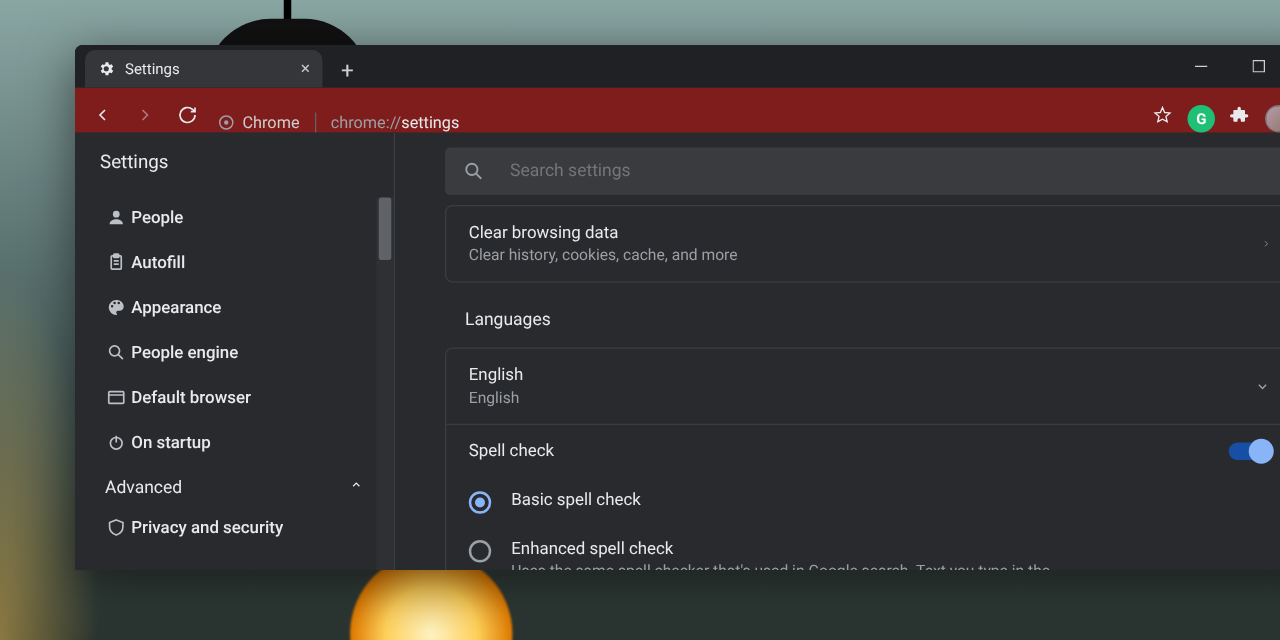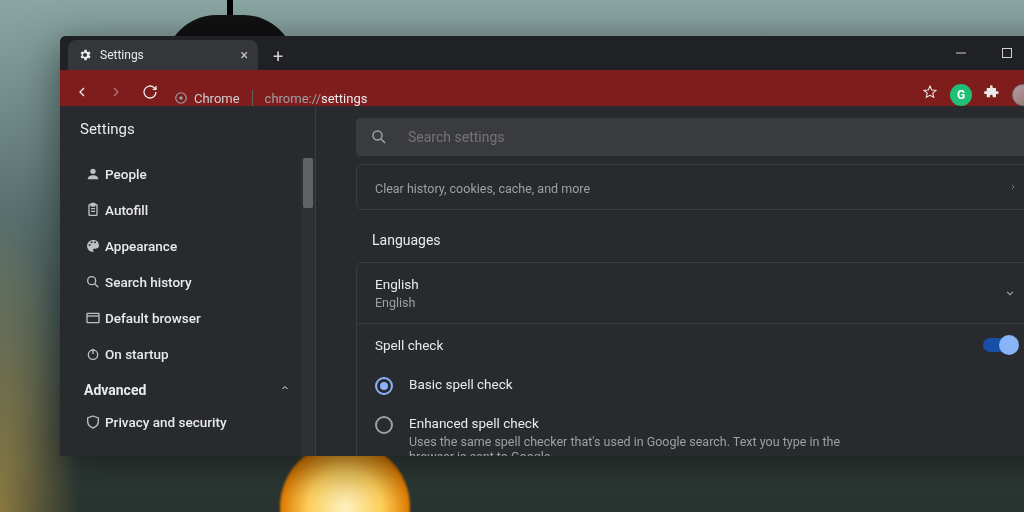--- a/index.html
+++ b/index.html
@@ -30,21 +30,21 @@
   .toolbar-spacer{flex:1}
   .ext-badge{width:22px;height:22px;border-radius:50%;background:#1fbf75;color:#fff;display:flex;align-items:center;justify-content:center;font-weight:700;font-size:12px}
   .avatar{width:22px;height:22px;border-radius:50%;background:linear-gradient(135deg,#b9a,#876);border:1px solid #777}
 
   .content{flex:1;display:flex;overflow:hidden;position:relative}
   .sidebar{width:256px;background:#292a2d;color:#e8eaed;display:flex;flex-direction:column;border-right:1px solid #3c3d40;position:relative}
   .side-header{padding:14px 20px;font-size:15px}
   .side-scroll{flex:1;overflow:hidden;padding-top:4px}
   .side-item{display:flex;align-items:center;gap:3px;padding:0 24px;height:36px;font-size:13.5px;font-weight:500;cursor:pointer}
   .side-icon{width:18px;display:flex;align-items:center;justify-content:center;color:#bdc1c6}
-  .side-section{display:flex;align-items:flex-start;justify-content:space-between;padding:10px 24px 6px;font-size:14px;font-weight:700;cursor:pointer}
+  .side-section{display:flex;align-items:flex-start;justify-content:space-between;padding:10px 24px 6px;font-size:14px;font-weight:400;cursor:pointer}
   .side-sb{position:absolute;right:0;top:52px;bottom:0;width:14px;background:#2f3033}
   .side-sb-thumb{position:absolute;top:0;left:2px;width:10px;height:50px;background:#5f6368;border-radius:2px}
 
   .main{flex:1;display:flex;flex-direction:column;position:relative}
   .searchbar{margin:12px 40px 8px;background:#3a3b3e;height:38px;border-radius:4px;display:flex;align-items:center;padding:0 14px;gap:20px;color:#9aa0a6;font-size:14px}
   .searchbar input{flex:1;background:transparent;border:none;color:#e8eaed;font-size:14px;outline:none}
   .panel{flex:1;overflow:hidden;padding:0 40px;position:relative}
   .card{background:#292a2d;border:1px solid #3c3d40;border-radius:6px}
   .row{display:flex;align-items:center;padding:13px 18px;font-size:13.5px;color:#e8eaed;position:relative}
   .row .sub{color:#9aa0a6;font-size:12.5px;margin-top:3px}
@@ -191,21 +191,21 @@
             </span>
           <span>Appearance</span>
         </div>
         <div class="side-item">
           <span class="side-icon">
               <svg width="16" height="16" viewBox="0 0 24 24" fill="none" stroke="#bdc1c6" stroke-width="2">
                 <circle cx="10" cy="10" r="6"></circle>
                 <line x1="20" y1="20" x2="14.5" y2="14.5"></line>
               </svg>
             </span>
-          <span>Search history</span>
+          <span>People engine</span>
         </div>
         <div class="side-item">
           <span class="side-icon">
               <svg width="16" height="16" viewBox="0 0 24 24" fill="none" stroke="#bdc1c6" stroke-width="2">
                 <rect x="3" y="5" width="18" height="14" rx="1"></rect>
                 <line x1="3" y1="9" x2="21" y2="9"></line>
               </svg>
             </span>
           <span>Default browser</span>
         </div>
@@ -248,20 +248,21 @@
               <line x1="20" y1="20" x2="14.5" y2="14.5"></line>
             </svg>
           </span>
         <input placeholder="Search settings" style="">
       </div>
 
       <div class="panel">
         <div class="card">
           <div class="row">
             <div>
+              <div>Clear browsing data</div>
               <div class="sub">Clear history, cookies, cache, and more</div>
             </div>
             <span class="chev">
                 <svg width="8" height="12" viewBox="0 0 24 24" fill="none" stroke="#9aa0a6" stroke-width="2">
                   <path d="M9 6l6 6-6 6"></path>
                 </svg>
               </span>
           </div>
         </div>
 

